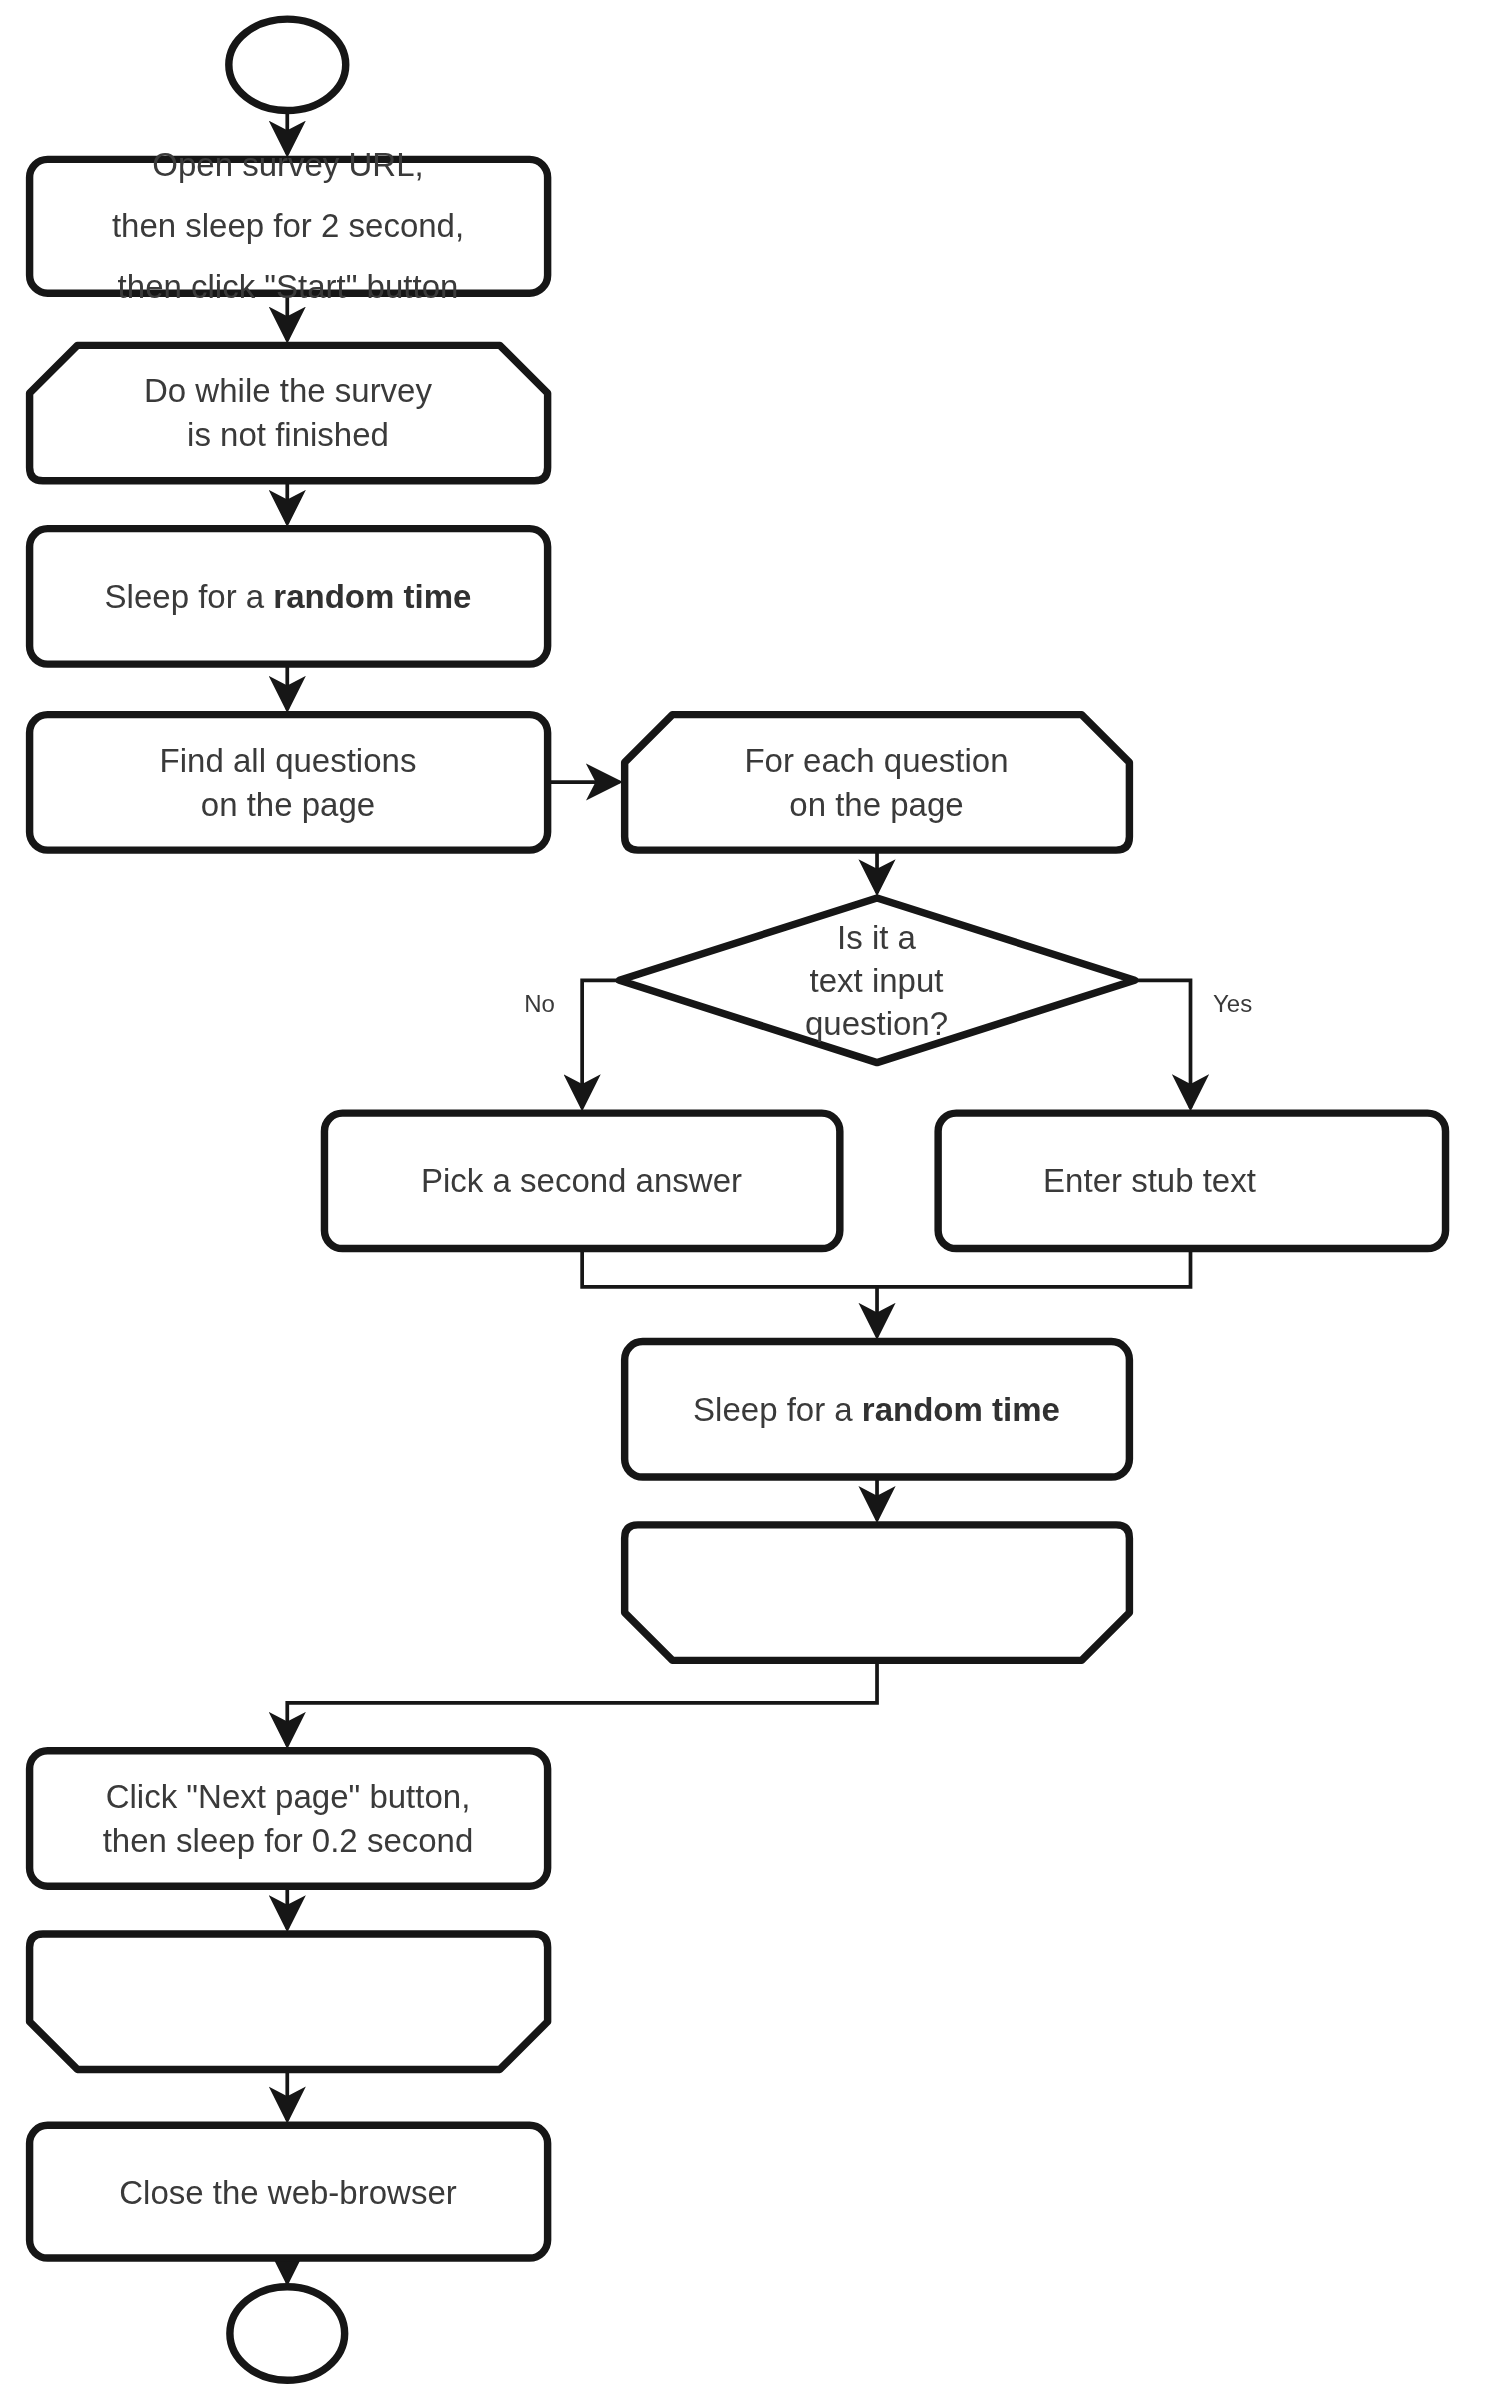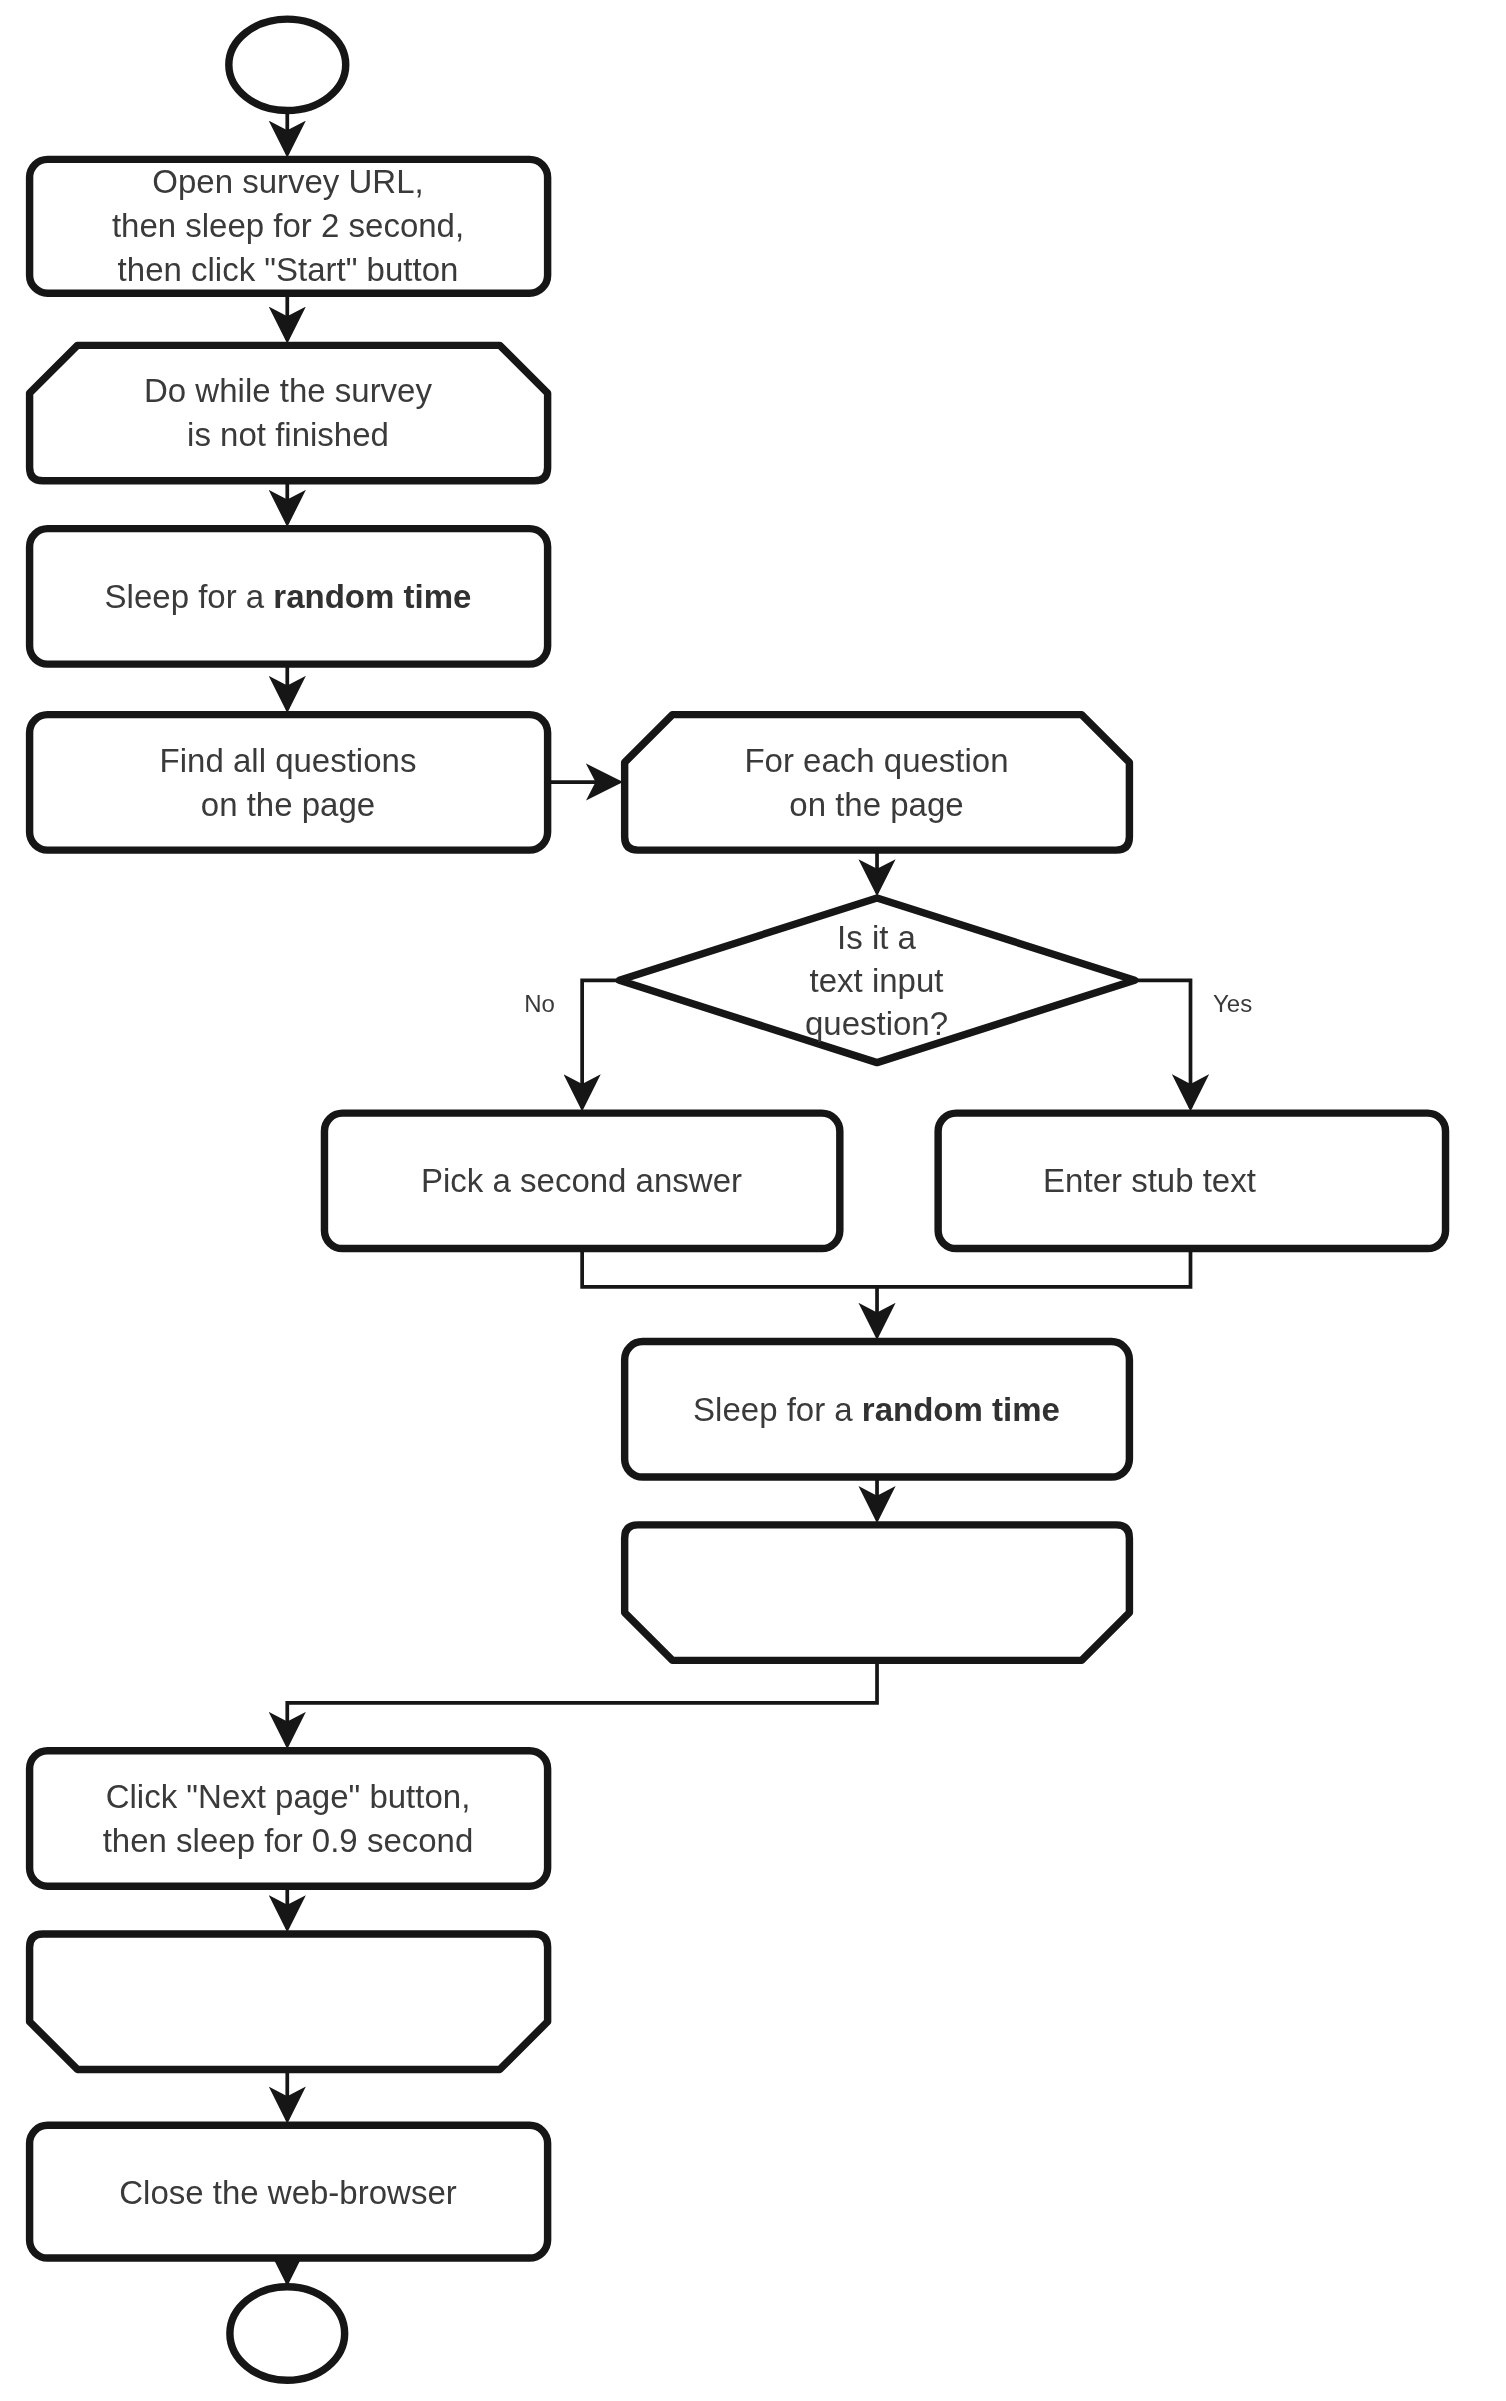--- a/index.html
+++ b/index.html
@@ -53,21 +53,21 @@
     <rect class="shape" x="610" y="2095" width="970" height="255" rx="34"></rect>
     <rect class="shape" x="1765" y="2095" width="955" height="255" rx="34"></rect>
     <rect class="shape" x="1175" y="2525" width="950" height="255" rx="34"></rect>
     <path class="shape" d="M1200,2870 H2100 Q2125,2870 2125,2895 V3035 L2035,3125 H1265 L1175,3035 V2895 Q1175,2870 1200,2870 Z"></path>
     <rect class="shape" x="55" y="3295" width="975" height="255" rx="34"></rect>
     <path class="shape" d="M80,3640 H1005 Q1030,3640 1030,3665 V3805 L940,3895 H145 L55,3805 V3665 Q55,3640 80,3640 Z"></path>
     <rect class="shape" x="55" y="4000" width="975" height="250" rx="34"></rect>
     <ellipse class="shape" cx="540" cy="4392" rx="108" ry="88"></ellipse>
   </svg>
 
-  <div class="label" style="left:29px;top:159px;width:518px;height:134px;">
+  <div class="label" style="left:29px;top:159px;width:518px;height:134px;gap:17px;">
     <span class="ln">Open survey URL,</span>
     <span class="ln">then sleep for 2 second,</span>
     <span class="ln">then click "Start" button</span>
   </div>
 
   <div class="label" style="left:29px;top:345px;width:518px;height:136px;">
     <span class="ln">Do while the survey</span>
     <span class="ln">is not finished</span>
   </div>
 
@@ -101,21 +101,21 @@
   <div class="label" style="left:896px;top:1113px;width:507px;height:136px;">
     <span class="ln">Enter stub text</span>
   </div>
 
   <div class="label" style="left:624px;top:1342px;width:505px;height:136px;">
     <span class="ln"><span>Sleep for a </span><b>random time</b></span>
   </div>
 
   <div class="label" style="left:29px;top:1751px;width:518px;height:136px;">
     <span class="ln">Click "Next page" button,</span>
-    <span class="ln">then sleep for 0.9 second</span>
+    <span class="ln">then sleep for 0.2 second</span>
   </div>
 
   <div class="label" style="left:29px;top:2126px;width:518px;height:133px;">
     <span class="ln">Close the web-browser</span>
   </div>
 
 </div>
 
 
 </body></html>

